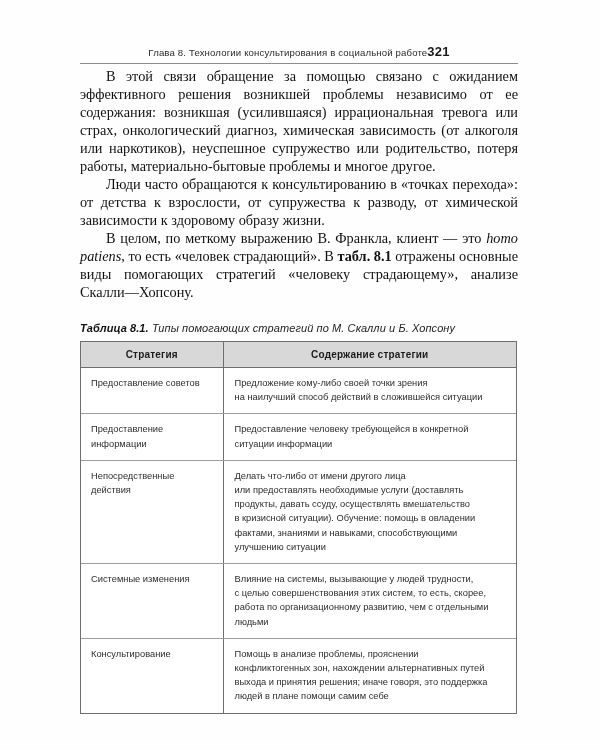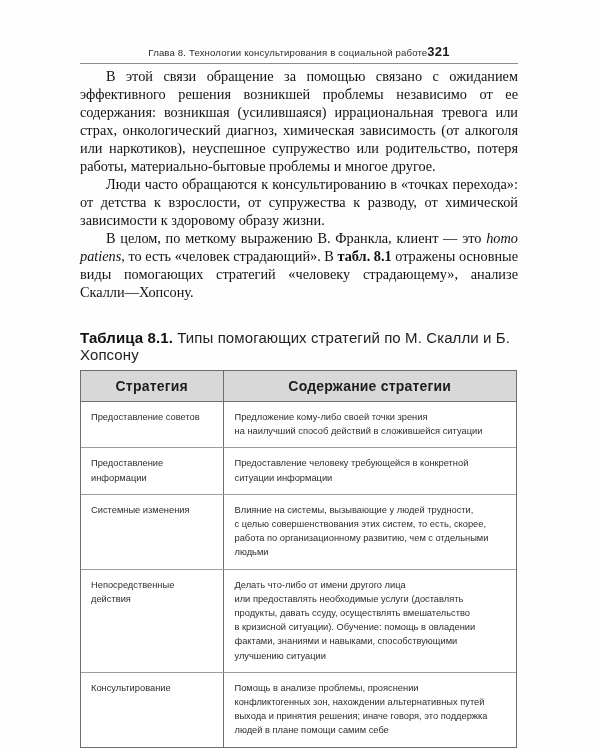--- a/index.html
+++ b/index.html
@@ -63,25 +63,26 @@
   }
   .body-block p {
     margin: 0;
     text-indent: 26px;
   }
   .it { font-style: italic; }
   .bd { font-weight: bold; }
 
   
   .table-caption {
-    margin-top: 28px;
-    font-family: "Liberation Sans", sans-serif;
-    font-size: 15px;
+    margin-top: 21px;
+    font-family: "Liberation Sans", sans-serif;
+    font-size: 11px;
     color: #222222;
     letter-spacing: 0.1px;
+    font-style: italic;
   }
   .table-caption .cap-num {
     font-weight: bold;
     color: #111111;
   }
 
   
   .tbl-wrap {
     margin-top: 7px;
     border: 1px solid #6e6e6e;
@@ -93,21 +94,21 @@
     border-collapse: collapse;
     width: 100%;
     table-layout: fixed;
   }
   table.strategies col.c1 { width: 142px; }
   table.strategies col.c2 { width: auto; }
 
   table.strategies th {
     background: #d8d8d8;
     font-family: "Liberation Sans", sans-serif;
-    font-size: 14px;
+    font-size: 10px;
     font-weight: bold;
     color: #1d1d1d;
     text-align: center;
     padding: 7px 6px 7px 6px;
     border-bottom: 1px solid #6e6e6e;
     letter-spacing: 0.2px;
   }
   table.strategies th.th1 {
     border-right: 1px solid #6e6e6e;
   }
@@ -179,42 +180,42 @@
 
           <tr>
             <td class="col-strategy">Предоставление информации</td>
             <td class="col-content">
               <span class="cell-line">Предоставление человеку требующейся в конкретной</span>
               <span class="cell-line">ситуации информации</span>
             </td>
           </tr>
 
           <tr>
-            <td class="col-strategy">Системные изменения</td>
-            <td class="col-content">
-              <span class="cell-line">Влияние на системы, вызывающие у людей трудности,</span>
-              <span class="cell-line">с целью совершенствования этих систем, то есть, скорее,</span>
-              <span class="cell-line">работа по организационному развитию, чем с отдельными</span>
-              <span class="cell-line">людьми</span>
-            </td>
-          </tr>
-
-          <tr>
             <td class="col-strategy">Непосредственные действия</td>
             <td class="col-content">
               <span class="cell-line">Делать что-либо от имени другого лица</span>
               <span class="cell-line">или предоставлять необходимые услуги (доставлять</span>
               <span class="cell-line">продукты, давать ссуду, осуществлять вмешательство</span>
               <span class="cell-line">в кризисной ситуации). Обучение: помощь в овладении</span>
               <span class="cell-line">фактами, знаниями и навыками, способствующими</span>
               <span class="cell-line">улучшению ситуации</span>
             </td>
           </tr>
 
           <tr>
+            <td class="col-strategy">Системные изменения</td>
+            <td class="col-content">
+              <span class="cell-line">Влияние на системы, вызывающие у людей трудности,</span>
+              <span class="cell-line">с целью совершенствования этих систем, то есть, скорее,</span>
+              <span class="cell-line">работа по организационному развитию, чем с отдельными</span>
+              <span class="cell-line">людьми</span>
+            </td>
+          </tr>
+
+          <tr>
             <td class="col-strategy">Консультирование</td>
             <td class="col-content">
               <span class="cell-line">Помощь в анализе проблемы, прояснении</span>
               <span class="cell-line">конфликтогенных зон, нахождении альтернативных путей</span>
               <span class="cell-line">выхода и принятия решения; иначе говоря, это поддержка</span>
               <span class="cell-line">людей в плане помощи самим себе</span>
             </td>
           </tr>
 
         </tbody>

